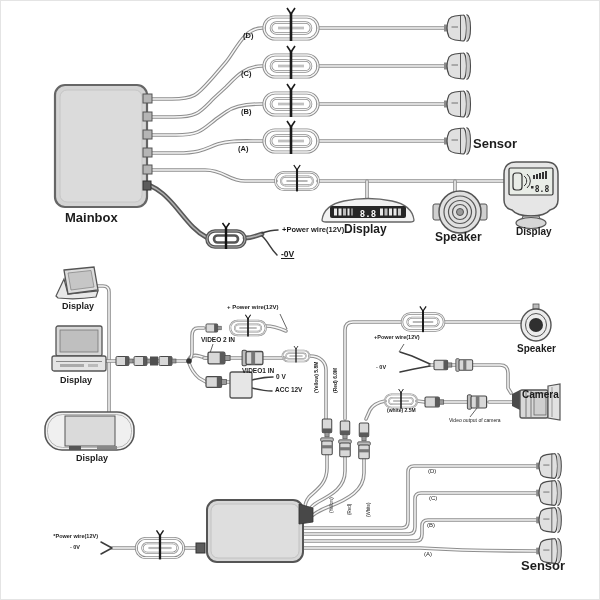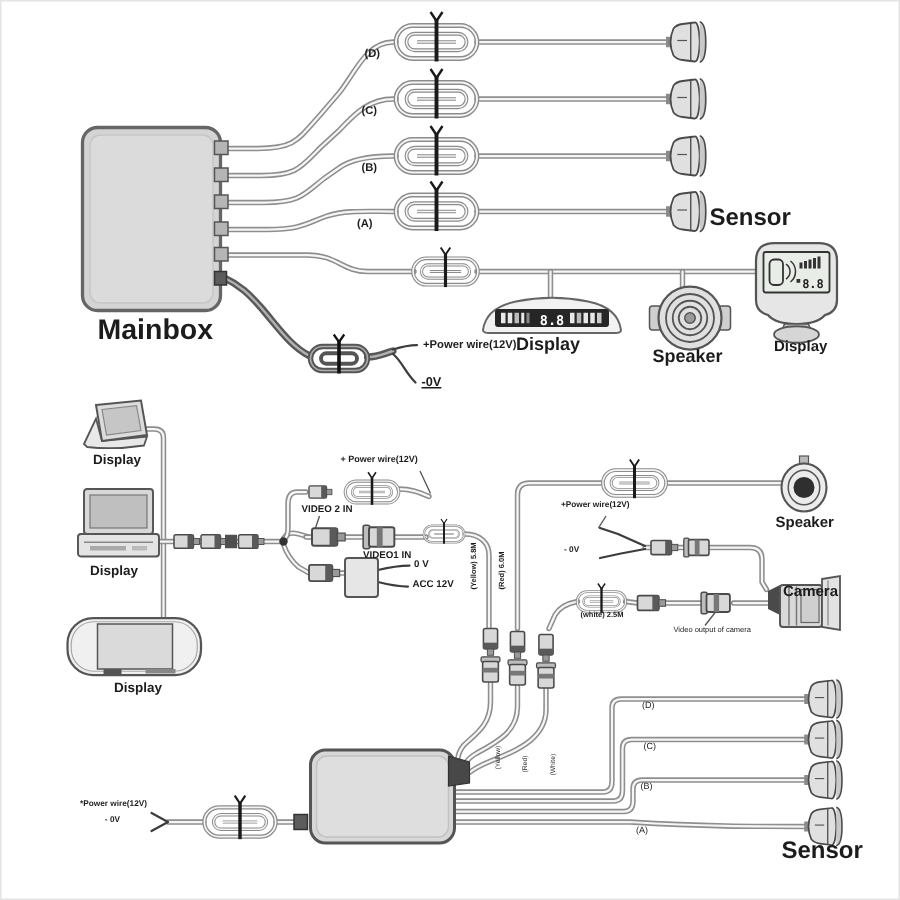--- a/index.html
+++ b/index.html
@@ -7,21 +7,21 @@
          box-shadow:inset 0 0 0 1px #e4e4e4; font-family:"Liberation Sans",sans-serif;}
   svg{position:absolute;left:0;top:0;}
   .tube{fill:none;stroke:#8e8e8e;stroke-width:3.6;stroke-linejoin:round;stroke-linecap:round;}
   .tube-in{fill:none;stroke:#f6f6f6;stroke-width:1.5;stroke-linejoin:round;stroke-linecap:round;}
   .cable{fill:none;stroke:#585858;stroke-width:4.8;stroke-linejoin:round;stroke-linecap:round;}
   .cable-in{fill:none;stroke:#b2b2b2;stroke-width:1.6;stroke-linejoin:round;stroke-linecap:round;}
   .thin{fill:none;stroke:#3c3c3c;stroke-width:1.5;stroke-linecap:round;}
   .leader{fill:none;stroke:#555;stroke-width:0.9;}
   .lbl{position:absolute;color:#1c1c1c;white-space:nowrap;line-height:1.1;}
   .b{font-weight:bold;}
-  .s13{font-size:19px;} .s12{font-size:12px;} .s11{font-size:16px;} .s10{font-size:10px;}
+  .s13{font-size:13px;} .s12{font-size:12px;} .s11{font-size:13px;} .s10{font-size:10px;}
   .s9{font-size:9px;} .s8{font-size:8.5px;} .s7{font-size:7.5px;} .s65{font-size:6.5px;}
   .s6{font-size:6px;} .s55{font-size:5.5px;} .s5{font-size:5px;} .s45{font-size:4.5px;}
   .vlbl{transform:rotate(-90deg);transform-origin:0 0;}
   .digits{font-family:"DejaVu Sans Mono",monospace;font-weight:bold;fill:#ffffff;font-size:9px;}
   .digits2{font-family:"DejaVu Sans Mono",monospace;font-weight:bold;fill:#222;font-size:8px;}
 </style>
 </head>
 <body>
 
 <div class="stage">

